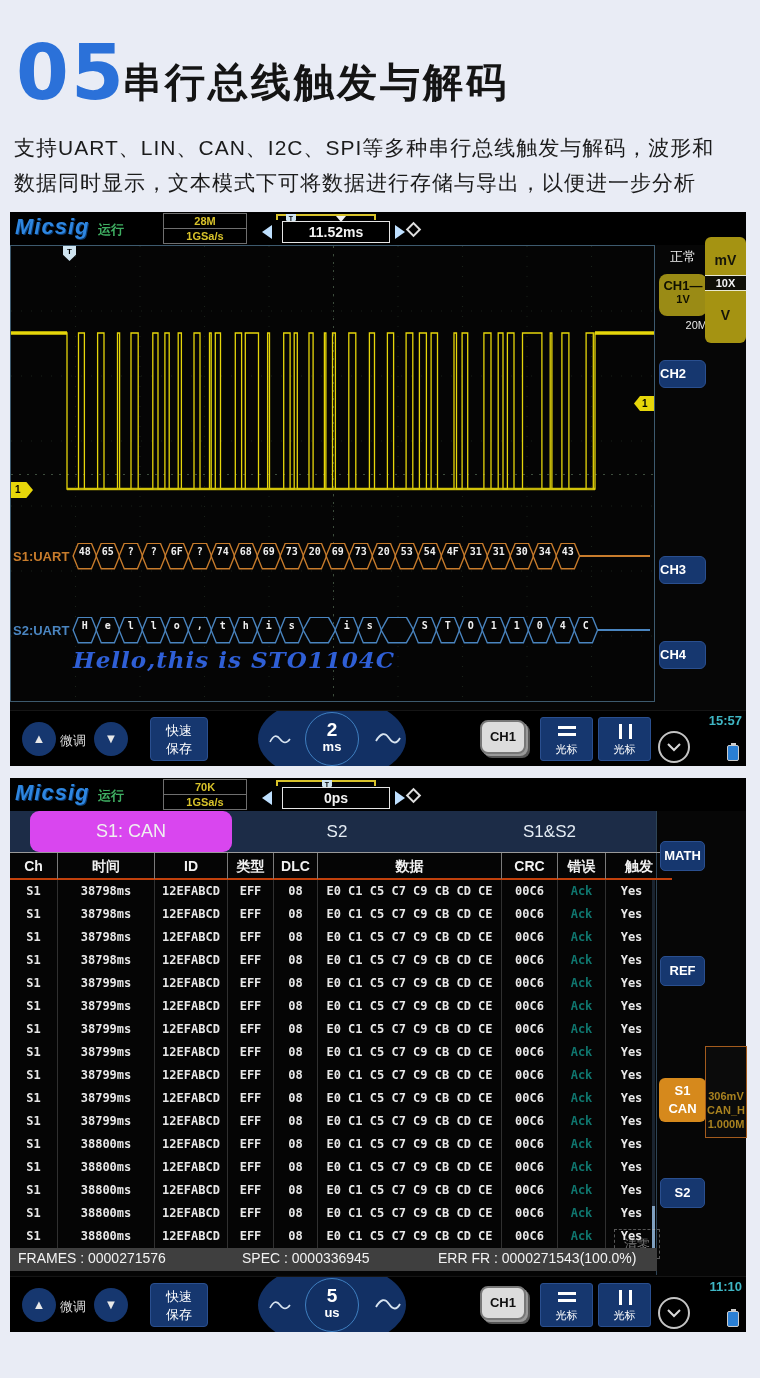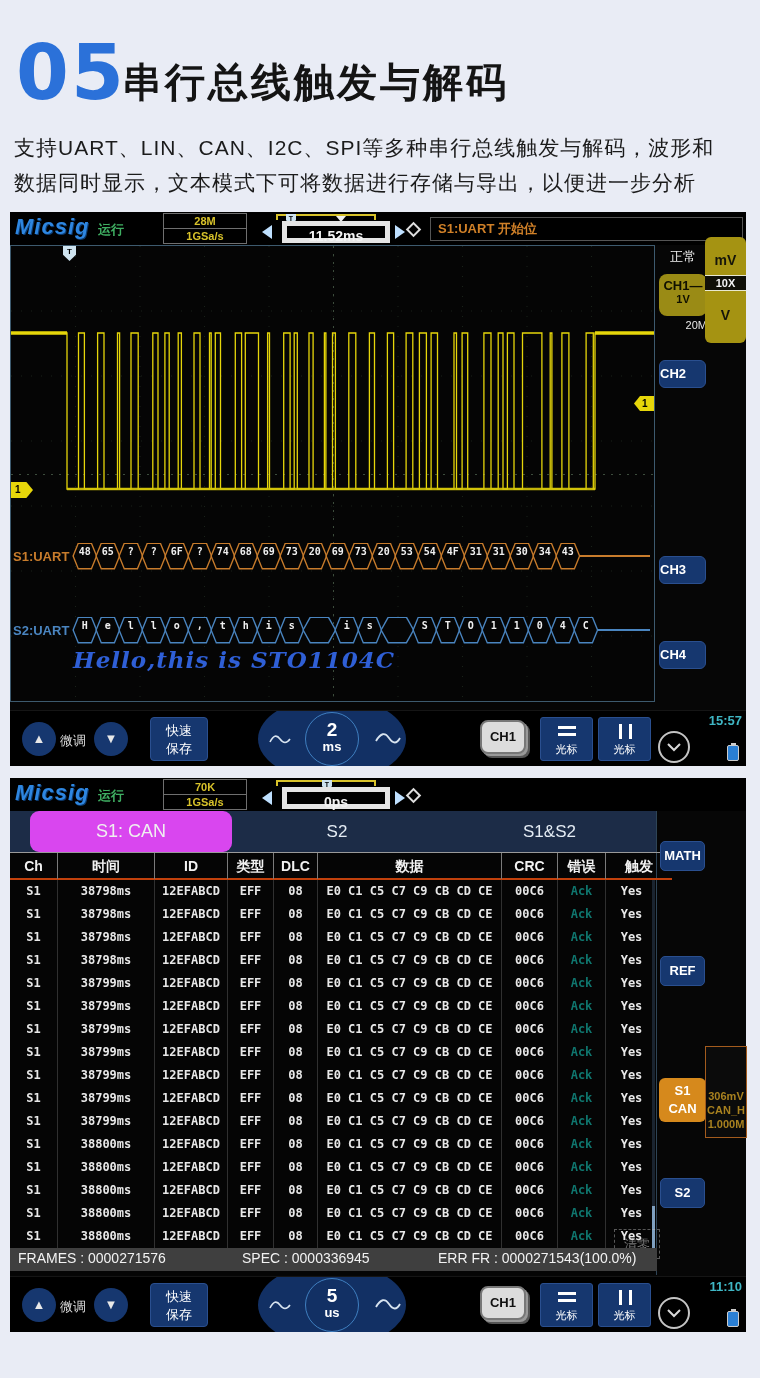--- a/index.html
+++ b/index.html
@@ -18,21 +18,21 @@
   
   .topbar { position:absolute; top:0; left:0; right:0; height:33px; background:#000; }
   .logo { position:absolute; left:5px; top:2px; font-size:22px; font-weight:bold; font-style:italic; color:#2e86e0; text-shadow:1px 1px 0 #0c3a6e; letter-spacing:1px; }
   .runlbl { position:absolute; left:88px; top:9px; font-size:13px; font-weight:bold; color:#3fae62; }
   .membox { position:absolute; left:153px; top:1px; width:84px; height:31px; border:1px solid #6f6f6f; }
   .membox div { height:14.5px; text-align:center; font-size:11px; font-weight:bold; color:#d8c22a; line-height:14px; }
   .membox div:first-child { border-bottom:1px solid #6f6f6f; }
   .posbracket { position:absolute; left:266px; top:2px; width:100px; height:6px; border-top:2px solid #d8c22a; border-left:2px solid #d8c22a; border-right:2px solid #d8c22a; }
   .posflag { position:absolute; top:-2px; width:10px; height:10px; background:#cfe4f0; color:#000; font-size:7px; font-weight:bold; text-align:center; line-height:10px; clip-path:polygon(0 0,100% 0,100% 62%,50% 100%,0 62%); }
   .postri { position:absolute; top:0; width:0; height:0; border-left:5px solid transparent; border-right:5px solid transparent; border-top:6px solid #f0f0f0; }
-  .posbox { position:absolute; left:272px; top:9px; width:108px; height:22px; border:5px solid #e5e5e5; background:#000; color:#f2f2f2; font-size:14px; font-weight:bold; text-align:center; line-height:20px; }
+  .posbox { position:absolute; left:272px; top:9px; width:108px; height:22px; border:1px solid #e5e5e5; background:#000; color:#f2f2f2; font-size:14px; font-weight:bold; text-align:center; line-height:20px; }
   .tri-l { position:absolute; left:252px; top:13px; width:0; height:0; border-top:7px solid transparent; border-bottom:7px solid transparent; border-right:10px solid #bfe0ff; }
   .tri-r { position:absolute; left:385px; top:13px; width:0; height:0; border-top:7px solid transparent; border-bottom:7px solid transparent; border-left:10px solid #bfe0ff; }
   .diam { position:absolute; left:398px; top:12px; width:11px; height:11px; border:2px solid #ddd; transform:rotate(45deg); background:#000; }
   .trigbox { position:absolute; left:420px; right:3px; top:5px; height:24px; border:1px solid #555; color:#d08028; font-size:13px; font-weight:bold; line-height:22px; padding-left:7px; }
 
   
   .wavearea { position:absolute; top:33px; left:0; width:645px; height:457px; border:1px solid #3d5a6e; background:#050505; overflow:hidden; }
   .tmark { position:absolute; left:52px; top:0; width:13px; height:15px; background:#cfe4f0; color:#000; font-size:8px; font-weight:bold; text-align:center; line-height:11px; clip-path:polygon(0 0,100% 0,100% 58%,50% 100%,0 58%); }
   .chmark { position:absolute; left:0; top:236px; width:22px; height:16px; background:#e6d60a; color:#000; font-size:10px; font-weight:bold; line-height:16px; padding-left:4px; clip-path:polygon(0 0,70% 0,100% 50%,70% 100%,0 100%); }
   .trmark { position:absolute; right:0; top:150px; width:20px; height:15px; background:#e6d60a; color:#000; font-size:10px; font-weight:bold; line-height:15px; padding-left:8px; clip-path:polygon(30% 0,100% 0,100% 100%,30% 100%,0 50%); }
@@ -128,21 +128,20 @@
       <div>1GSa/s</div>
     </div>
     <div class="tri-l"></div>
     <div class="posbracket">
       <div class="posflag" style="left:8px">T</div>
       <div class="postri" style="left:58px"></div>
     </div>
     <div class="posbox">11.52ms</div>
     <div class="tri-r"></div>
     <div class="diam"></div>
-    <div class="trigbox">S1:UART 开始位</div>
   </div>
 
   <div class="wavearea">
     <svg id="wave-svg" width="645" height="457" viewBox="0 0 645 457">
         <line x1="64.5" y1="0" x2="64.5" y2="457" stroke="#2a3a2a" stroke-width="1" stroke-dasharray="1 9" opacity="0.55"></line>
         <line x1="129.0" y1="0" x2="129.0" y2="457" stroke="#2a3a2a" stroke-width="1" stroke-dasharray="1 9" opacity="0.55"></line>
         <line x1="193.5" y1="0" x2="193.5" y2="457" stroke="#2a3a2a" stroke-width="1" stroke-dasharray="1 9" opacity="0.55"></line>
         <line x1="258.0" y1="0" x2="258.0" y2="457" stroke="#2a3a2a" stroke-width="1" stroke-dasharray="1 9" opacity="0.55"></line>
         <line x1="322.5" y1="0" x2="322.5" y2="457" stroke="#2a3a2a" stroke-width="1" stroke-dasharray="1 9" opacity="0.55"></line>
         <line x1="387.0" y1="0" x2="387.0" y2="457" stroke="#2a3a2a" stroke-width="1" stroke-dasharray="1 9" opacity="0.55"></line>

